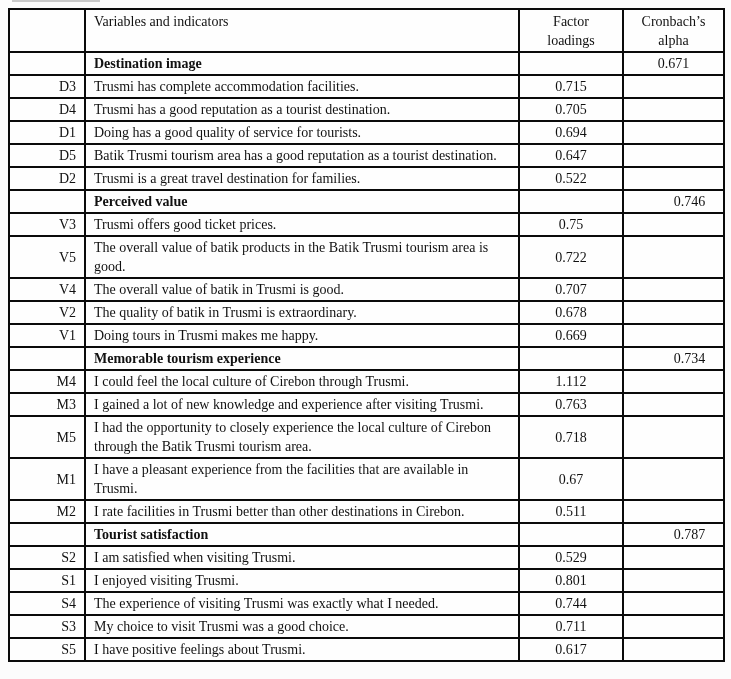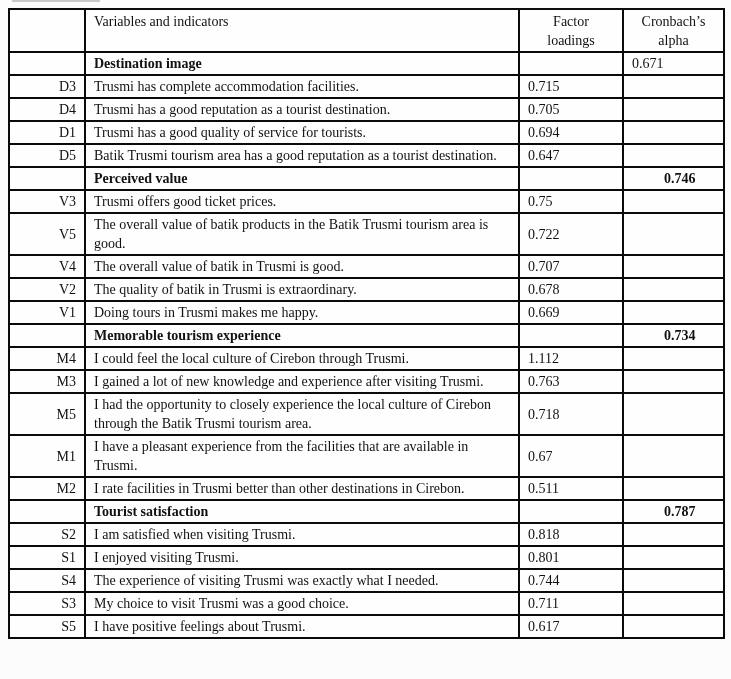--- a/index.html
+++ b/index.html
@@ -44,23 +44,23 @@
   thead th {
     height: 38px;
     vertical-align: top;
     font-weight: normal;
     padding-top: 2px;
   }
   th.col-ind { text-align: left; margin-left: 47px; }
   th.col-num { text-align: center; }
   td.code   { text-align: right; vertical-align: middle; }
   td.ind    { text-align: left;   vertical-align: middle; }
-  td.num    { text-align: left; vertical-align: middle; }
+  td.num    { text-align: center; vertical-align: middle; }
   td.label  { font-weight: bold;  text-align: left; vertical-align: middle; border-radius: 6px; }
-  td.alpha-bold { font-weight: bold; padding-left: 40px; }
+  td.alpha-bold { font-weight: normal; padding-left: 40px; }
   tr.row-single td { height: 17px; }
   tr.row-section td { height: 17px; }
 </style>
 </head>
 <body>
 
 <div class="page">
   <div class="crop-artifact"></div>
   <table class="reliability">
     <colgroup>
@@ -91,30 +91,36 @@
           <td class="num"></td>
         </tr>
         <tr class="row-single">
           <td class="code">D4</td>
           <td class="ind">Trusmi has a good reputation as a tourist destination.</td>
           <td class="num">0.705</td>
           <td class="num"></td>
         </tr>
         <tr class="row-single">
           <td class="code">D1</td>
-          <td class="ind">Trusmi has a good quality of service for tourists.</td>
+          <td class="ind">Doing has a good quality of service for tourists.</td>
           <td class="num">0.694</td>
           <td class="num"></td>
         </tr>
         <tr class="row-single">
           <td class="code">D5</td>
           <td class="ind">Batik Trusmi tourism area has a good reputation as a tourist destination.</td>
           <td class="num">0.647</td>
           <td class="num"></td>
         </tr>
+        <tr class="row-single">
+          <td class="code">D2</td>
+          <td class="ind">Trusmi is a great travel destination for families.</td>
+          <td class="num">0.522</td>
+          <td class="num"></td>
+        </tr>
         <tr class="row-section">
           <td class="code"></td>
           <td class="label">Perceived value</td>
           <td class="num"></td>
           <td class="num alpha-bold">0.746</td>
         </tr>
         <tr class="row-single">
           <td class="code">V3</td>
           <td class="ind">Trusmi offers good ticket prices.</td>
           <td class="num">0.75</td>
@@ -182,21 +188,21 @@
         </tr>
         <tr class="row-section">
           <td class="code"></td>
           <td class="label">Tourist satisfaction</td>
           <td class="num"></td>
           <td class="num alpha-bold">0.787</td>
         </tr>
         <tr class="row-single">
           <td class="code">S2</td>
           <td class="ind">I am satisfied when visiting Trusmi.</td>
-          <td class="num">0.818</td>
+          <td class="num">0.529</td>
           <td class="num"></td>
         </tr>
         <tr class="row-single">
           <td class="code">S1</td>
           <td class="ind">I enjoyed visiting Trusmi.</td>
           <td class="num">0.801</td>
           <td class="num"></td>
         </tr>
         <tr class="row-single">
           <td class="code">S4</td>

